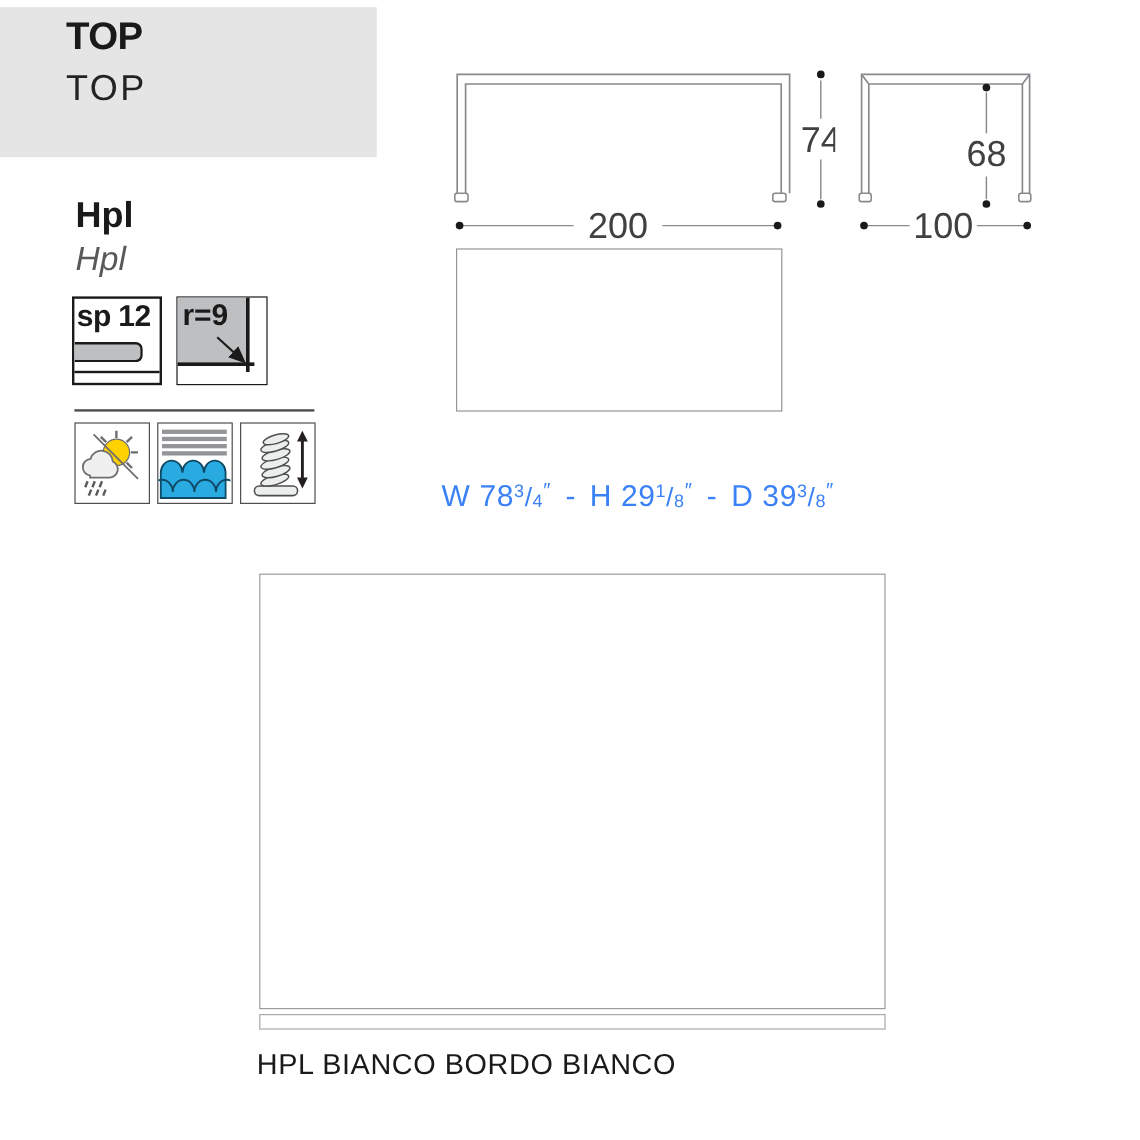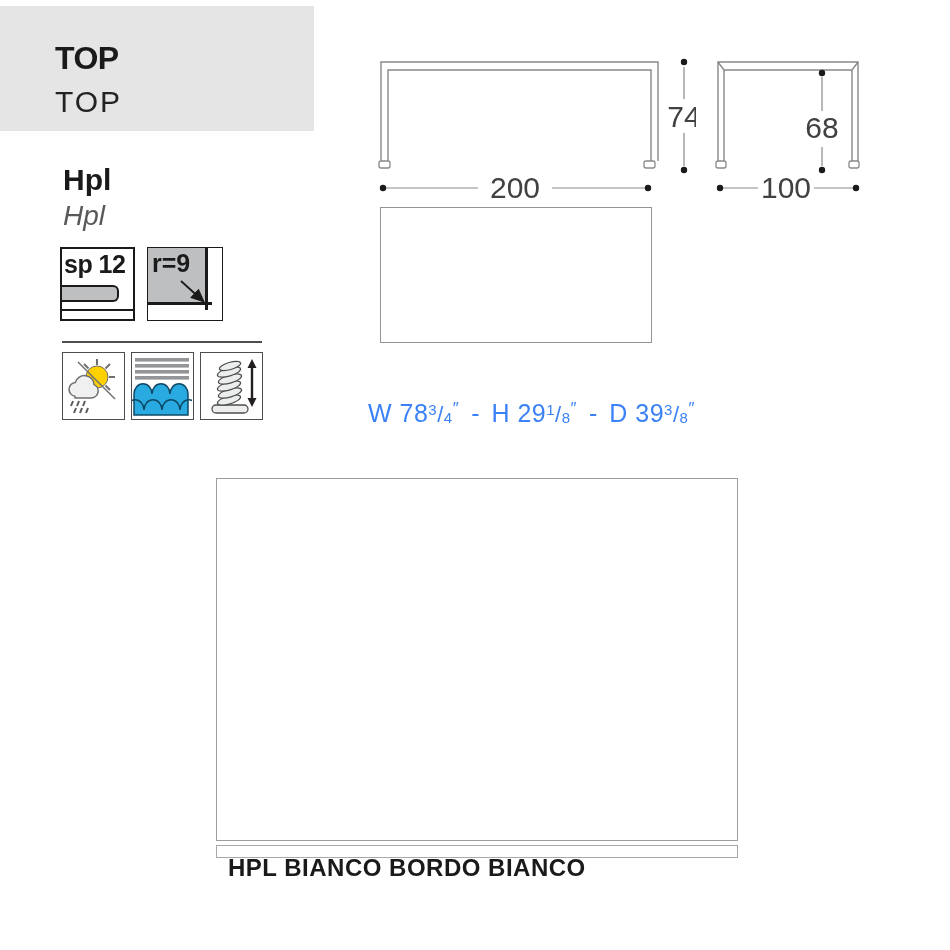--- a/index.html
+++ b/index.html
@@ -16,21 +16,21 @@
   }
   *{margin:0;padding:0;box-sizing:border-box;}
   html,body{background:#fff;}
   body{
     width:950px;height:950px;position:relative;overflow:hidden;
     font-family:"Liberation Sans", sans-serif;
   }
   .abs{position:absolute;}
 
   
-  .header-band{left:0;top:6px;width:314px;height:125px;background:var(--header-bg);padding:36px 0 0 55px;}
+  .header-band{left:0;top:6px;width:314px;height:125px;background:var(--header-bg);padding:8px 0 0 55px;}
   .header-title{font-size:32px;font-weight:bold;color:var(--ink);letter-spacing:-0.5px;line-height:1;}
   .header-subtitle{font-size:30px;font-weight:normal;color:#232323;letter-spacing:2px;line-height:1;margin-top:13px;}
 
   
   .material-block{left:63px;top:163px;}
   .material-title{font-size:30px;font-weight:bold;color:var(--ink);line-height:1.1;}
   .material-subtitle{font-size:28px;font-style:italic;color:var(--soft-text);line-height:1.1;margin-top:5px;}
 
   
   .thickness-box{left:60px;top:247px;width:75px;height:74px;border:2px solid var(--ink);background:#fff;padding-left:29px;}
@@ -64,21 +64,21 @@
   .imperial{left:368px;top:399px;font-size:25px;color:#3b82f6;letter-spacing:0.5px;white-space:nowrap;}
   .frac-num{font-size:15px;vertical-align:0.5em;}
   .frac-den{font-size:15px;vertical-align:-0.05em;}
   .frac-slash{font-size:22px;}
   .imp-unit{font-size:17px;vertical-align:0.45em;letter-spacing:1px;}
   .imp-sep{padding:0 4px;}
 
   
   .finish-swatch{left:216px;top:478px;width:522px;height:363px;border:1.5px solid var(--swatch-border);background:#fff;}
   .finish-edge{left:216px;top:845px;width:522px;height:13px;border:1px solid #A7A9AC;background:#fff;}
-  .finish-label{left:214px;top:854px;font-size:24px;font-weight:bold;color:var(--ink);letter-spacing:0.5px;margin-left:14px;}
+  .finish-label{left:214px;top:874px;font-size:24px;font-weight:normal;color:var(--ink);letter-spacing:0.5px;}
 </style>
 </head>
 <body>
 
 <div class="abs header-band">
   <div class="header-title">TOP</div>
   <div class="header-subtitle">TOP</div>
 </div>
 
 <div class="abs material-block">

